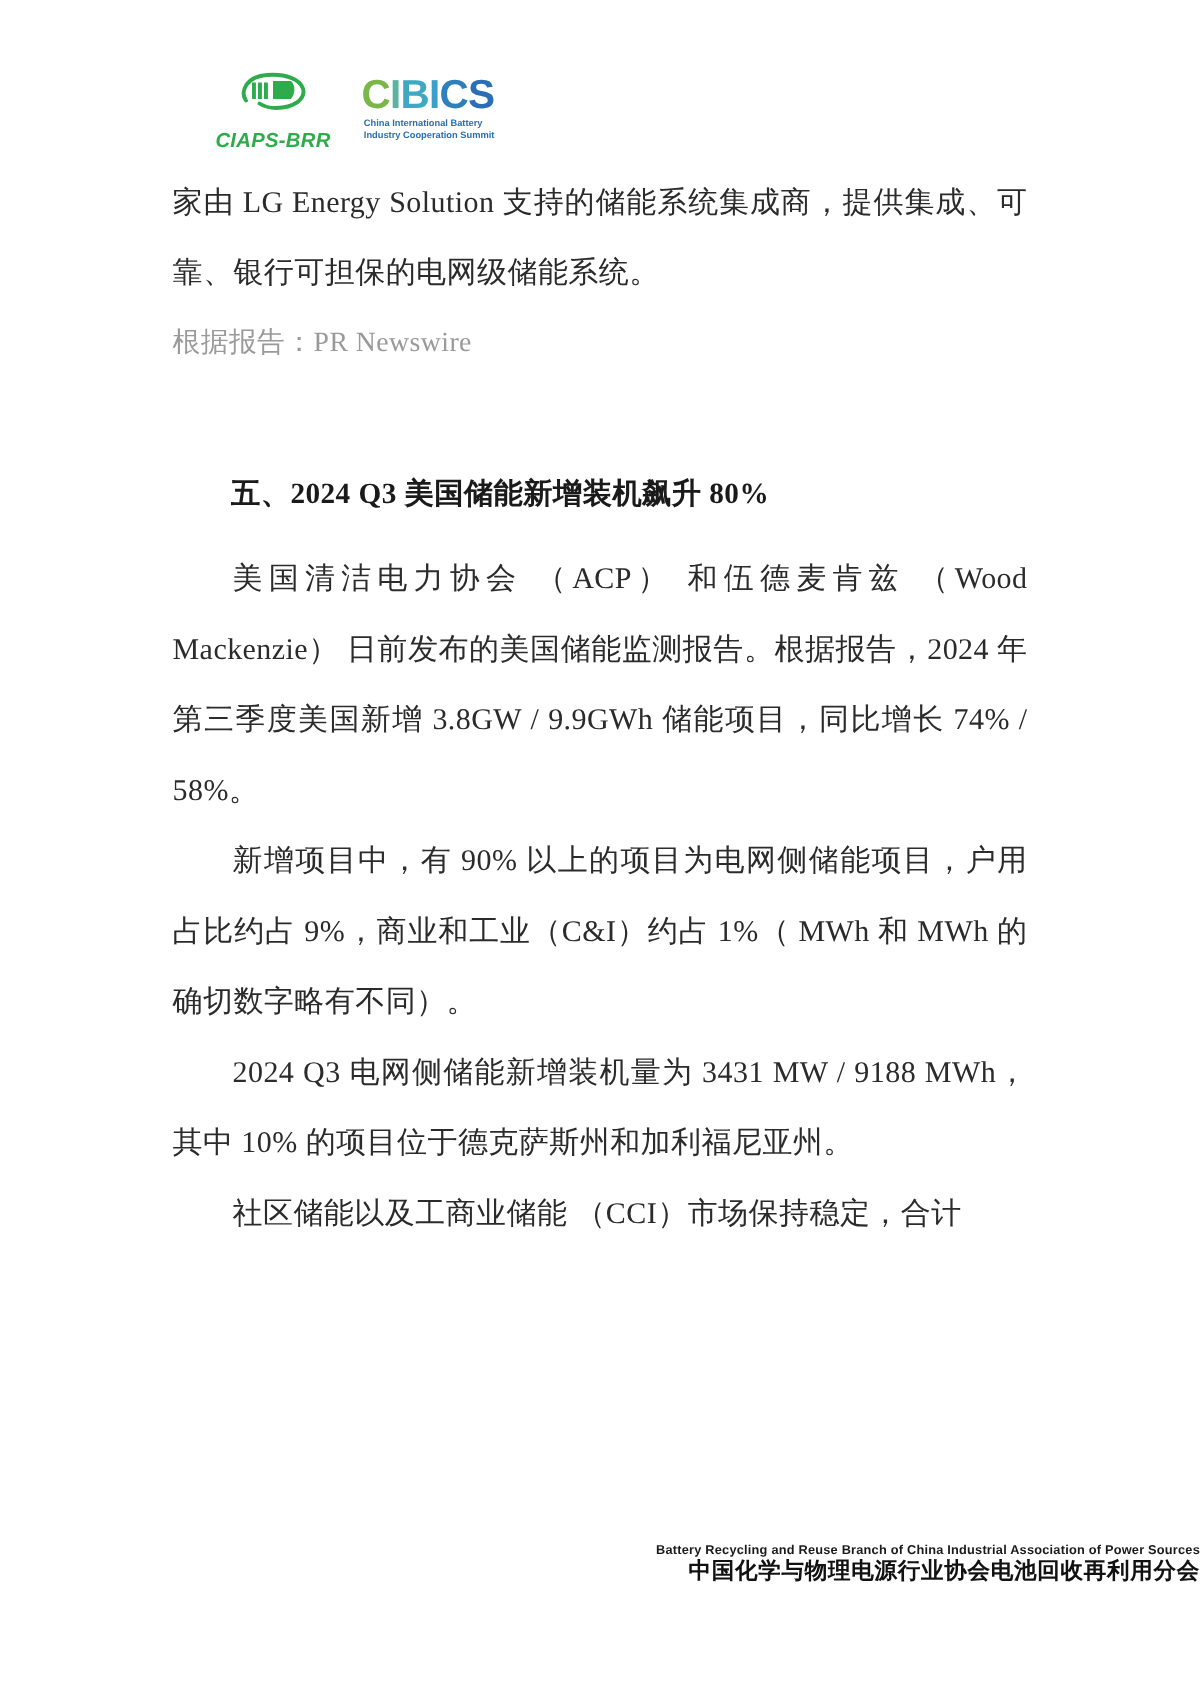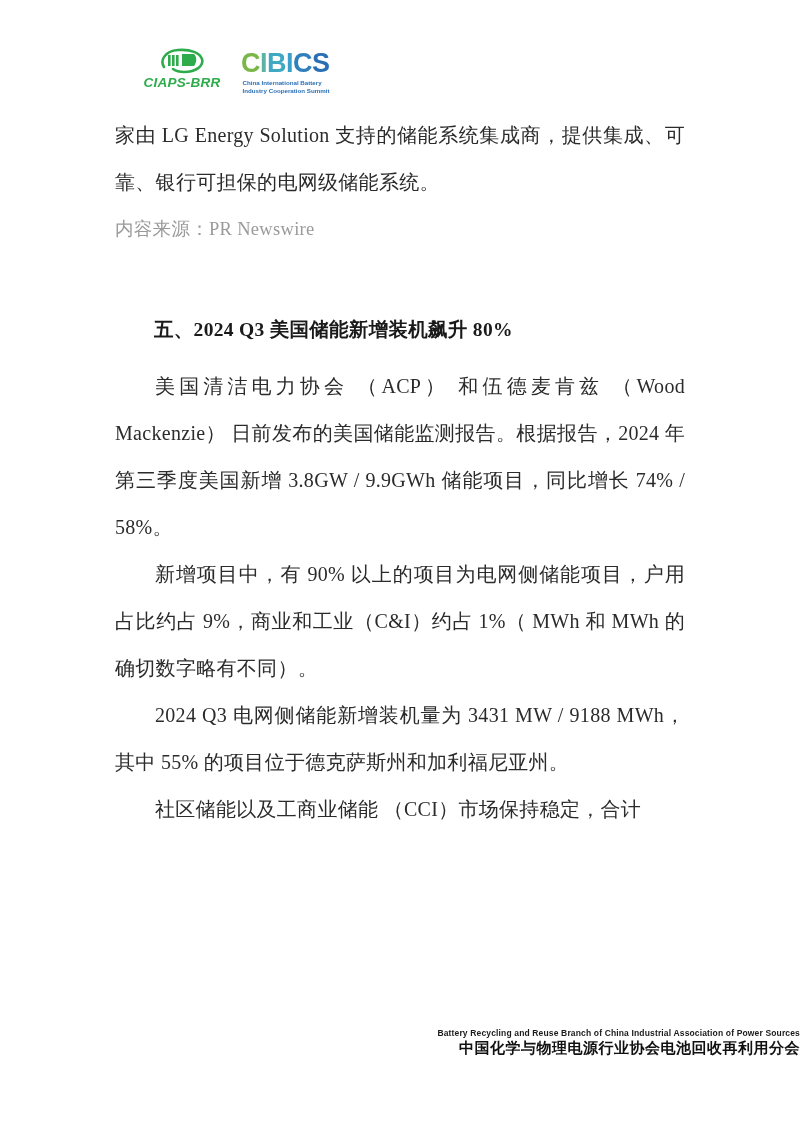--- a/index.html
+++ b/index.html
@@ -40,21 +40,21 @@
     position: relative;
   }
   .logo-ciaps-text {
     font-family: "Liberation Sans", sans-serif;
     font-weight: bold;
     font-style: italic;
     font-size: 13.5px;
     letter-spacing: 0.2px;
     color: #2eab4a;
     white-space: nowrap;
-    margin-top: 1px;
+    margin-top: 12px;
   }
   .logo-cibics {
     display: flex;
     flex-direction: column;
     align-items: flex-end;
     margin-top: 2px;
   }
   .logo-cibics-word {
     font-family: "Liberation Sans", sans-serif;
     font-weight: bold;
@@ -174,33 +174,33 @@
         <div>Industry Cooperation Summit</div>
       </div>
     </div>
 
   </div>
 
   <div class="content">
 
     <p class="para">家由 LG Energy Solution 支持的储能系统集成商，提供集成、可靠、银行可担保的电网级储能系统。</p>
 
-    <p class="source-line">内容来源：PR Newswire</p>
+    <p class="source-line">根据报告：PR Newswire</p>
 
     <div class="spacer-lg"></div>
 
     <h2 class="section-heading">五、2024 Q3 美国储能新增装机飙升 80%</h2>
 
     <div class="spacer-sm"></div>
 
     <p class="para indent">美国清洁电力协会 （ACP） 和伍德麦肯兹 （Wood Mackenzie） 日前发布的美国储能监测报告。根据报告，2024 年第三季度美国新增 3.8GW / 9.9GWh 储能项目，同比增长 74% / 58%。</p>
 
     <p class="para indent">新增项目中，有 90% 以上的项目为电网侧储能项目，户用占比约占 9%，商业和工业（C&amp;I）约占 1%（ MWh 和 MWh 的确切数字略有不同）。</p>
 
-    <p class="para indent">2024 Q3 电网侧储能新增装机量为 3431 MW / 9188 MWh，其中 55% 的项目位于德克萨斯州和加利福尼亚州。</p>
+    <p class="para indent">2024 Q3 电网侧储能新增装机量为 3431 MW / 9188 MWh，其中 10% 的项目位于德克萨斯州和加利福尼亚州。</p>
 
 
     <p class="para indent">社区储能以及工商业储能 （CCI）市场保持稳定，合计</p>
 
   </div>
 
   <div class="footer">
     <div class="footer-en">Battery Recycling and Reuse Branch of China Industrial Association of Power Sources</div>
     <div class="footer-cn">中国化学与物理电源行业协会电池回收再利用分会</div>
   </div>

